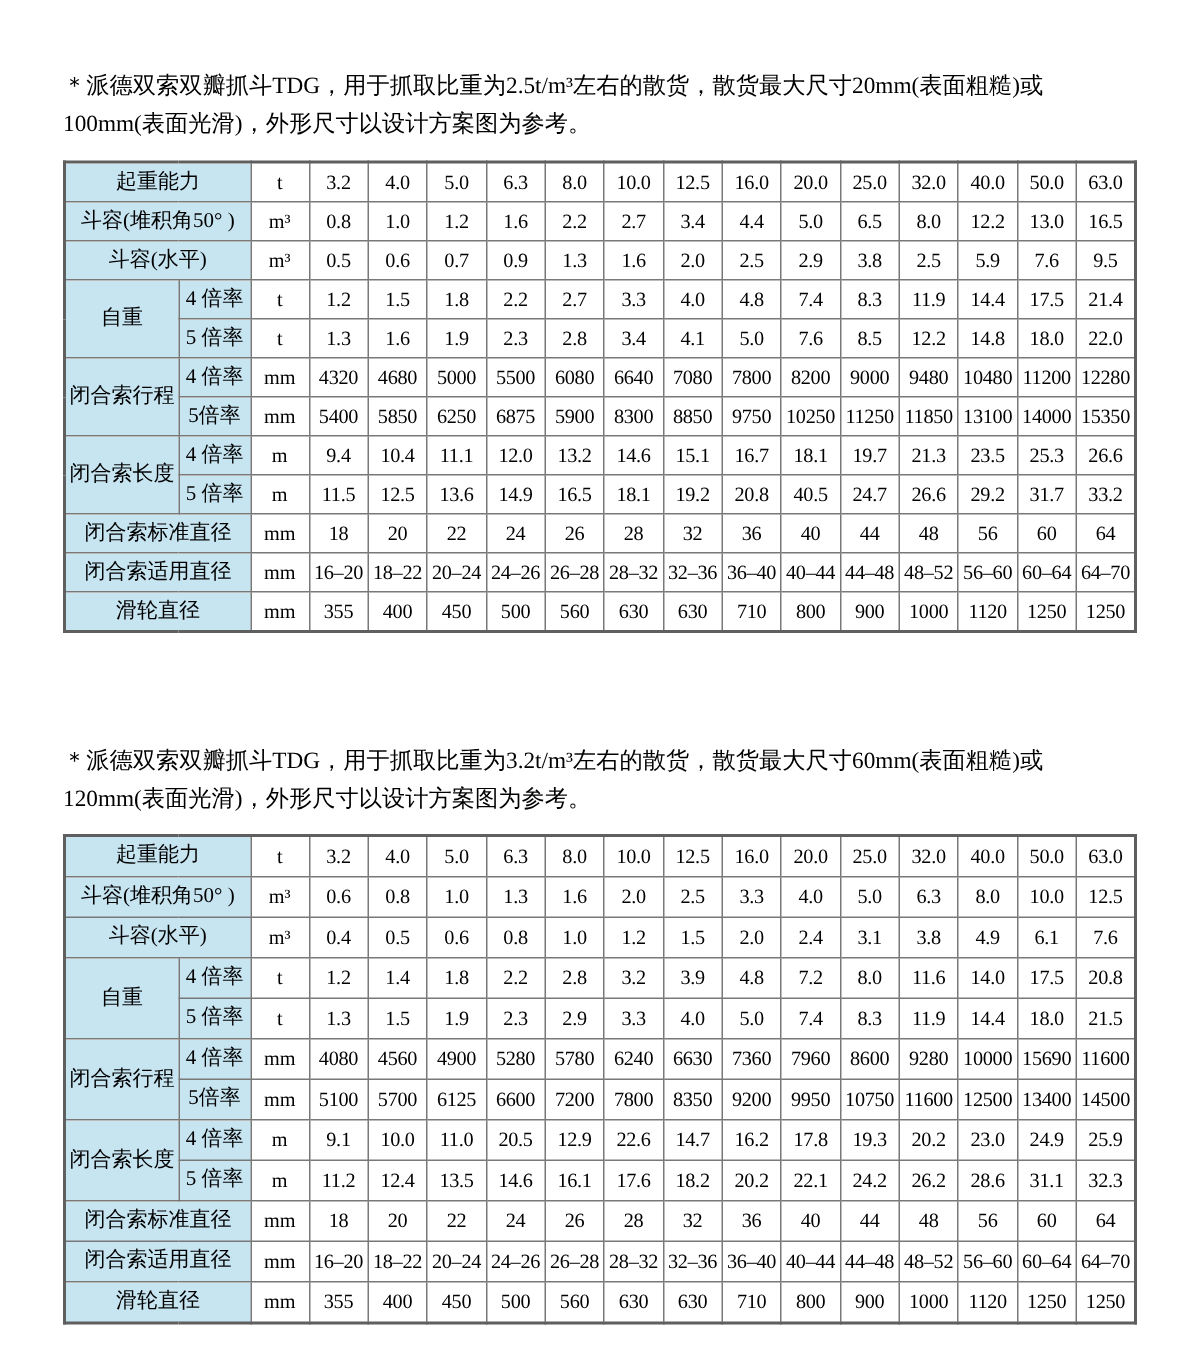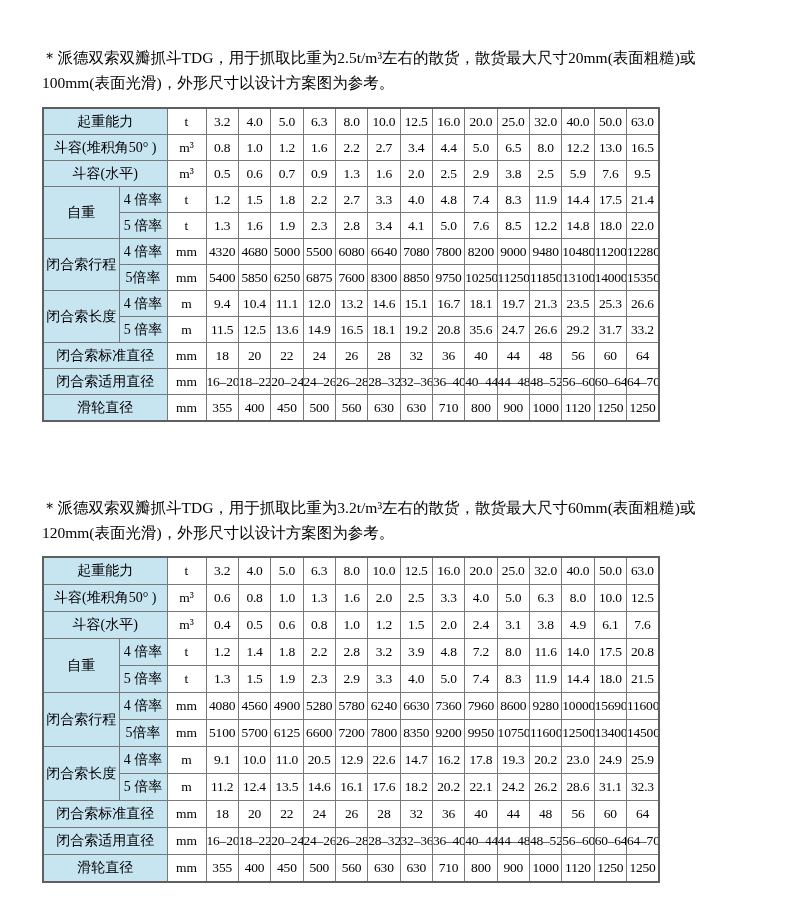--- a/index.html
+++ b/index.html
@@ -25,21 +25,21 @@
     margin: 0 0 12px 0;
     text-align: left;
   }
   .para.second {
     margin-top: 73px;
     margin-bottom: 11px;
   }
   table.spec {
     border-collapse: collapse;
     table-layout: fixed;
-    width: 618px;
+    width: 716px;
     border: 2px solid #5f5f5f;
     background: #ffffff;
   }
   table.spec th, table.spec td {
     border: 1px solid #787878;
     text-align: center;
     vertical-align: middle;
     padding: 0;
     height: 25px;
     font-weight: normal;
@@ -184,21 +184,21 @@
           <td class="val">11200</td>
           <td class="val">12280</td>
         </tr>
         <tr>
           <th class="hdr sub">5倍率</th>
           <td class="unit">mm</td>
           <td class="val">5400</td>
           <td class="val">5850</td>
           <td class="val">6250</td>
           <td class="val">6875</td>
-          <td class="val">7600</td>
+          <td class="val">5900</td>
           <td class="val">8300</td>
           <td class="val">8850</td>
           <td class="val">9750</td>
           <td class="val">10250</td>
           <td class="val">11250</td>
           <td class="val">11850</td>
           <td class="val">13100</td>
           <td class="val">14000</td>
           <td class="val">15350</td>
         </tr>
@@ -225,21 +225,21 @@
           <th class="hdr sub">5 倍率</th>
           <td class="unit">m</td>
           <td class="val">11.5</td>
           <td class="val">12.5</td>
           <td class="val">13.6</td>
           <td class="val">14.9</td>
           <td class="val">16.5</td>
           <td class="val">18.1</td>
           <td class="val">19.2</td>
           <td class="val">20.8</td>
-          <td class="val">35.6</td>
+          <td class="val">40.5</td>
           <td class="val">24.7</td>
           <td class="val">26.6</td>
           <td class="val">29.2</td>
           <td class="val">31.7</td>
           <td class="val">33.2</td>
         </tr>
         <tr>
           <th class="hdr" colspan="2">闭合索标准直径</th>
           <td class="unit">mm</td>
           <td class="val">18</td>

